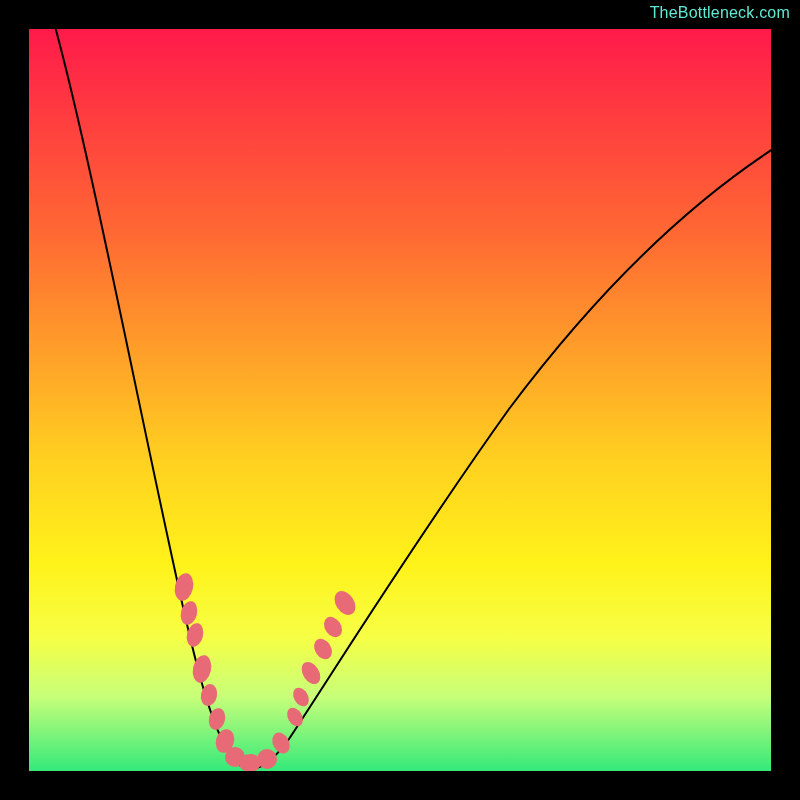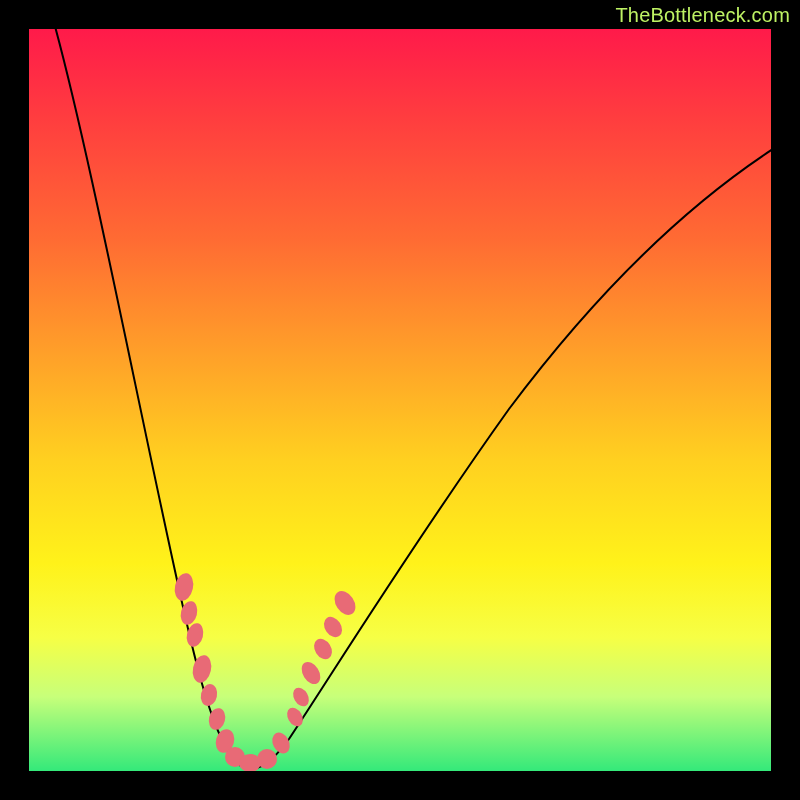--- a/index.html
+++ b/index.html
@@ -25,23 +25,23 @@
       #ffd020 58%,
       #fff21a 72%,
       #f6ff45 82%,
       #c7ff7a 90%,
       #34e97a 100%);
   }
   .watermark {
     position: absolute;
     top: 4px;
     right: 10px;
-    font-size: 20px;
+    font-size: 16px;
     font-weight: 500;
-    color: #bef264;
+    color: #5eead4;
     letter-spacing: 0.2px;
     user-select: none;
   }
   svg.curves {
     position: absolute;
     left: 29px;
     top: 29px;
     width: 742px;
     height: 742px;
     pointer-events: none;

